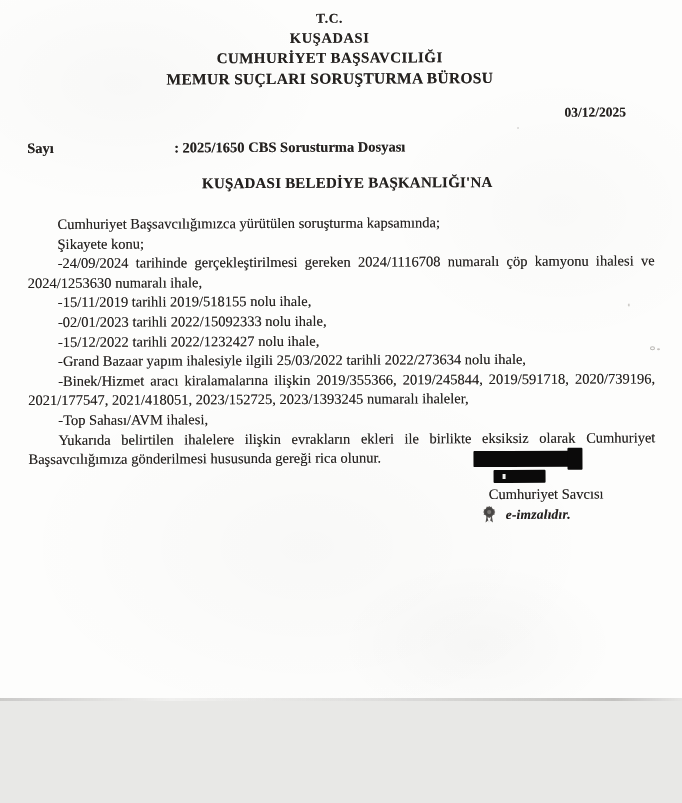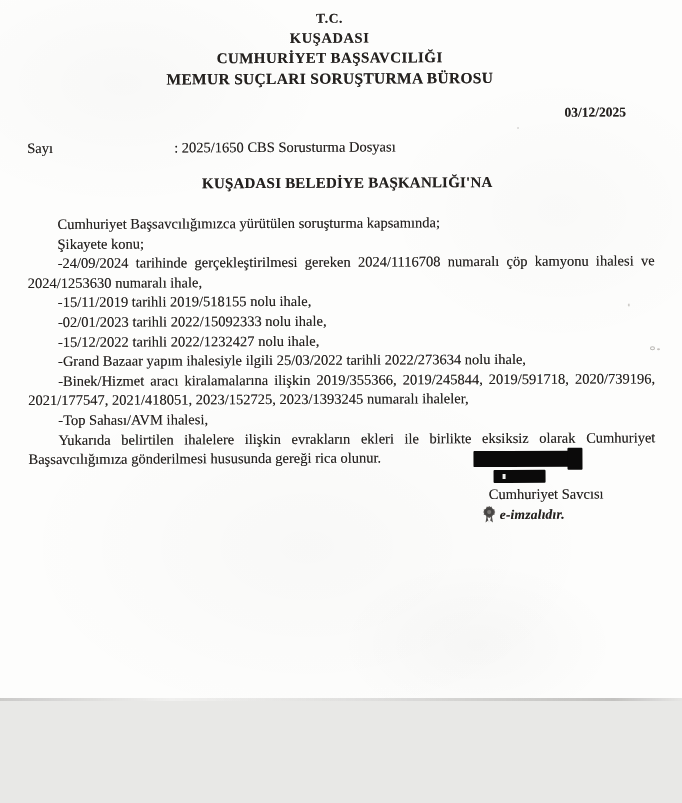--- a/index.html
+++ b/index.html
@@ -22,36 +22,36 @@
 
   .doc-header{position:absolute;top:9px;left:0;width:662px;text-align:center;font-weight:bold;}
   .hl1{font-size:13.5px;line-height:19px;letter-spacing:0.6px;}
   .hl2{font-size:14.5px;line-height:20px;letter-spacing:0.6px;}
   .hl3{font-size:15px;line-height:20px;letter-spacing:0.4px;}
   .hl4{font-size:15.5px;line-height:21px;letter-spacing:0.3px;}
 
   .date-line{position:absolute;top:106px;left:0;width:627px;text-align:right;font-weight:bold;font-size:13.5px;}
 
   .ref-row{position:absolute;top:139px;left:28px;width:600px;font-size:14.5px;display:flex;}
-  .ref-label{font-weight:normal;width:147px;flex:0 0 147px;}
-  .ref-value{font-weight:normal;}
+  .ref-label{font-weight:bold;width:147px;flex:0 0 147px;}
+  .ref-value{font-weight:bold;}
 
   .recipient{position:absolute;top:175px;left:14px;width:668px;text-align:center;font-weight:bold;font-size:15px;letter-spacing:0.2px;}
 
   .body-block{position:absolute;top:214px;left:28px;width:627px;font-size:14.5px;line-height:19.6px;text-align:justify;}
   .body-block p{margin:0;text-indent:30px;}
 
   .redaction{position:absolute;background:#0b0a0a;border-radius:1px;}
   .red1{left:473px;top:452px;width:100px;height:16px;}
   .red1cap{left:567px;top:449px;width:15px;height:22px;}
   .red2{left:493px;top:471px;width:52px;height:13px;}
   .red2 .pin{position:absolute;left:9px;top:4px;width:3px;height:5px;background:#f2f2f0;}
 
   .sig-title{position:absolute;top:487px;left:443px;width:160px;text-align:right;font-size:14.5px;}
-  .esign{position:absolute;top:507px;left:481px;display:flex;align-items:center;gap:3px;}
+  .esign{position:absolute;top:507px;left:481px;display:flex;align-items:center;gap:9px;}
   .esign .note{font-style:italic;font-weight:bold;font-size:13.5px;letter-spacing:0.2px;}
   .seal{display:block;opacity:0.88;}
 
   .artifact{position:absolute;background:transparent;}
   .speck-a{left:651px;top:349px;width:3px;height:2px;box-shadow:0 0 0 1px rgba(120,115,110,0.5),6px 1px 0 0 rgba(130,125,120,0.45);border-radius:50%;}
   .speck-b{left:628px;top:305px;width:2px;height:3px;background:rgba(140,135,130,0.4);border-radius:50%;}
   .speck-c{left:518px;top:128px;width:2px;height:2px;background:rgba(150,145,140,0.35);border-radius:50%;}
   .bottom-edge{position:absolute;left:0;bottom:0;width:682px;height:3px;
     background:linear-gradient(to right, rgba(110,108,105,0.35), rgba(150,148,145,0.12) 25%, rgba(120,118,115,0.22) 55%, rgba(100,98,95,0.38) 90%, rgba(140,138,135,0.2));
     filter:blur(0.4px);}

